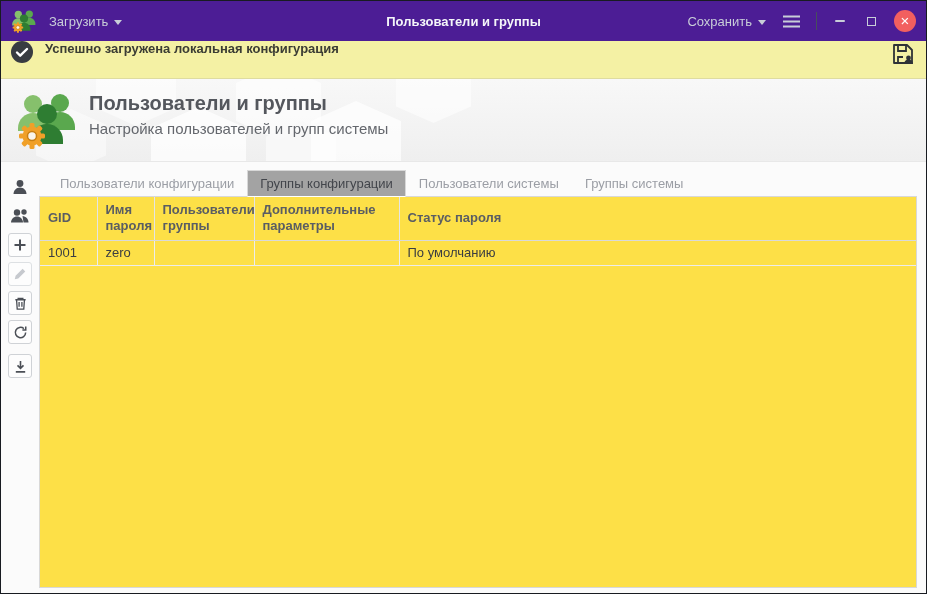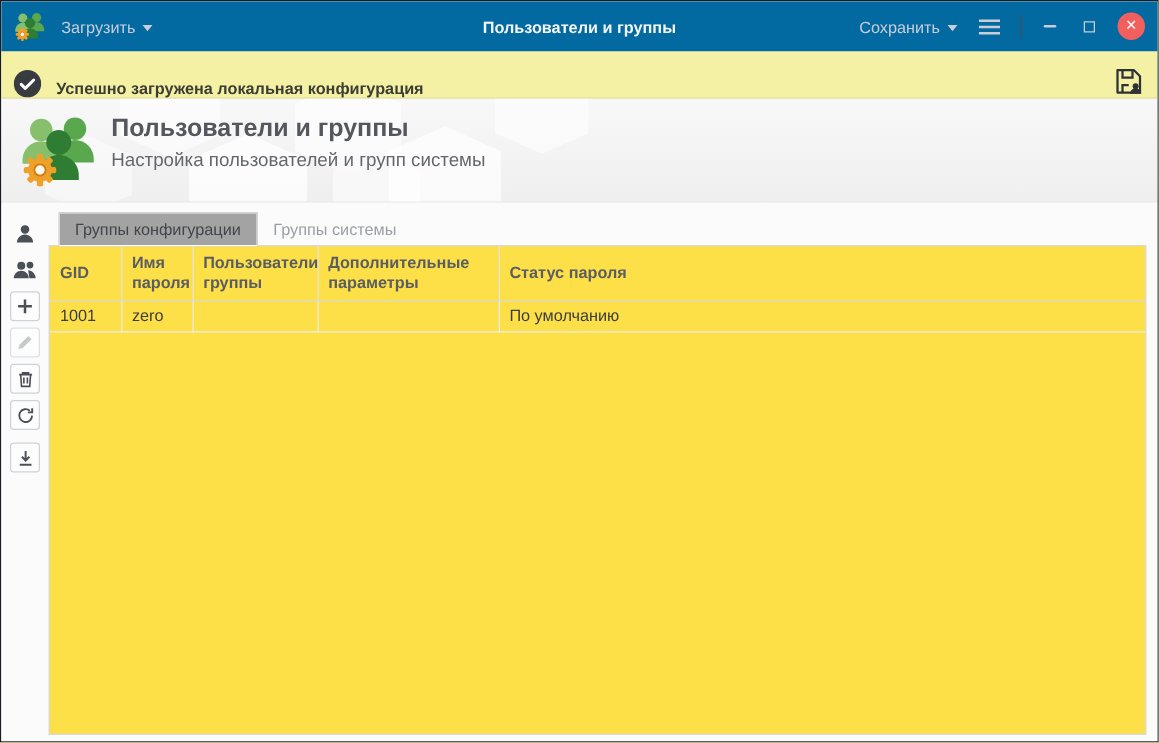--- a/index.html
+++ b/index.html
@@ -1,41 +1,41 @@
 <!DOCTYPE html>
 <html><head>
 <meta charset="utf-8">
 <style>
   * { margin:0; padding:0; }
   body { font-family:"Liberation Sans", sans-serif; background:#e0e0e0; }
   .window { width:927px; height:594px; box-sizing:border-box; border:1px solid #181b21;
             background:#fbfbfb; display:flex; flex-direction:column; overflow:hidden; }
 
   
-  .titlebar { flex:0 0 40px; background:#0369a1; display:flex; align-items:center;
+  .titlebar { flex:0 0 40px; background:#4c1d95; display:flex; align-items:center;
               position:relative; padding:0 10px; box-sizing:border-box; }
   .tb-app-icon { width:26px; height:26px; margin-right:12px; flex:0 0 26px; }
   .tb-btn { display:flex; align-items:center; gap:6px; color:#c8cdd8; font-size:13px;
             background:none; border:none; cursor:pointer; font-family:inherit; }
   .caret { width:0; height:0; border-left:4px solid transparent; border-right:4px solid transparent;
            border-top:5px solid #c8cdd8; margin-top:2px; }
   .tb-title { position:absolute; left:50%; transform:translateX(-50%); color:#f4f6f9;
               font-weight:bold; font-size:13px; white-space:nowrap; }
   .tb-right { margin-left:auto; display:flex; align-items:center; gap:15px; }
   .vsep { width:1px; height:18px; background:#474e5d; }
   .win-ctl { background:none; border:none; display:flex; align-items:center; justify-content:center;
              padding:0; cursor:pointer; height:24px; width:16px; }
   .min-bar { width:10px; height:2px; background:#c8cdd8; border-radius:1px; }
   .restore-box { width:9px; height:9px; border:1.5px solid #c8cdd8; box-sizing:border-box; }
   .win-close { width:22px; height:22px; border-radius:50%; background:#f25f5f; color:#fff;
                font-size:15px; line-height:1; display:flex; align-items:center; justify-content:center;
                border:none; cursor:pointer; font-family:inherit; padding-bottom:2px; box-sizing:border-box; }
 
   
-  .notif { flex:0 0 38px; background:#f4f1a4; display:flex; align-items:flex-end;
+  .notif { flex:0 0 38px; background:#f4f1a4; display:flex; align-items:flex-start;
            padding:0 10px; box-sizing:border-box; border-bottom:1px solid #dedca0; }
   .notif-msg { margin-left:12px; font-weight:bold; font-size:13px; color:#3b3d34; }
   .notif-save { margin-left:auto; background:none; border:none; padding:0; cursor:pointer;
                 display:flex; align-items:center; }
 
   
   .banner { flex:0 0 82px; background:linear-gradient(#f8f8f8,#efefef); position:relative;
             overflow:hidden; border-bottom:1px solid #e8e8e8; }
   .hex { position:absolute; clip-path:polygon(50% 0,100% 25%,100% 75%,50% 100%,0 75%,0 25%); }
   .banner-icon { position:absolute; left:14px; top:9px; width:64px; height:64px; }
@@ -223,21 +223,23 @@
       </button>
       <button class="boxbtn gap-top">
         <svg width="15" height="15" viewBox="0 0 16 16" fill="none" stroke="#4b4f56" stroke-width="1.7">
           <path d="M8 2v7.5M4.8 6.8L8 10l3.2-3.2M3 13.7h10"></path>
         </svg>
       </button>
     </div>
 
     <div class="content">
       <div class="tabs">
+        <button class="tab">Пользователи конфигурации</button>
         <button class="tab active">Группы конфигурации</button>
+        <button class="tab">Пользователи системы</button>
         <button class="tab">Группы системы</button>
       </div>
 
       <div class="panel">
         <table>
           <colgroup>
             <col style="width:57px">
               <col style="width:57px">
               <col style="width:100px">
             <col style="width:145px">

